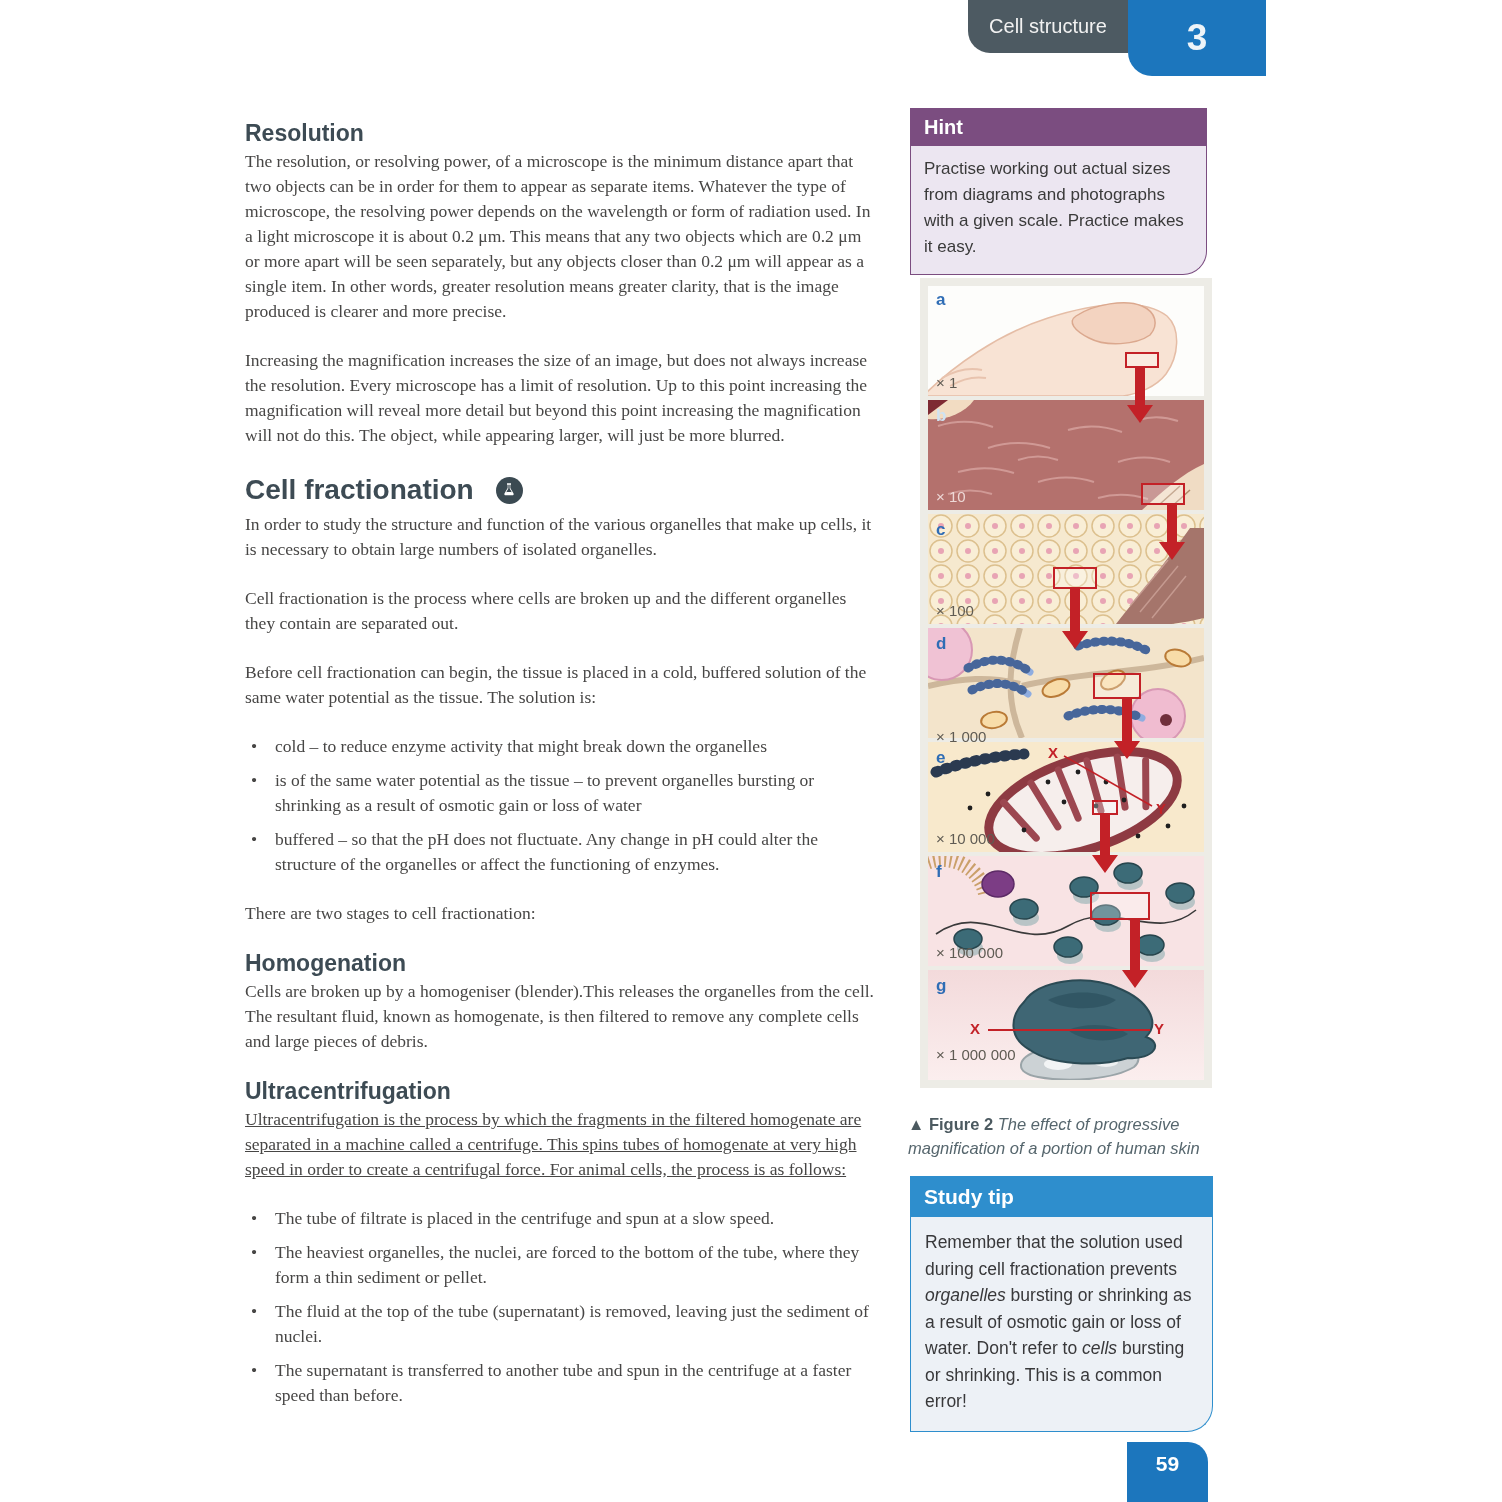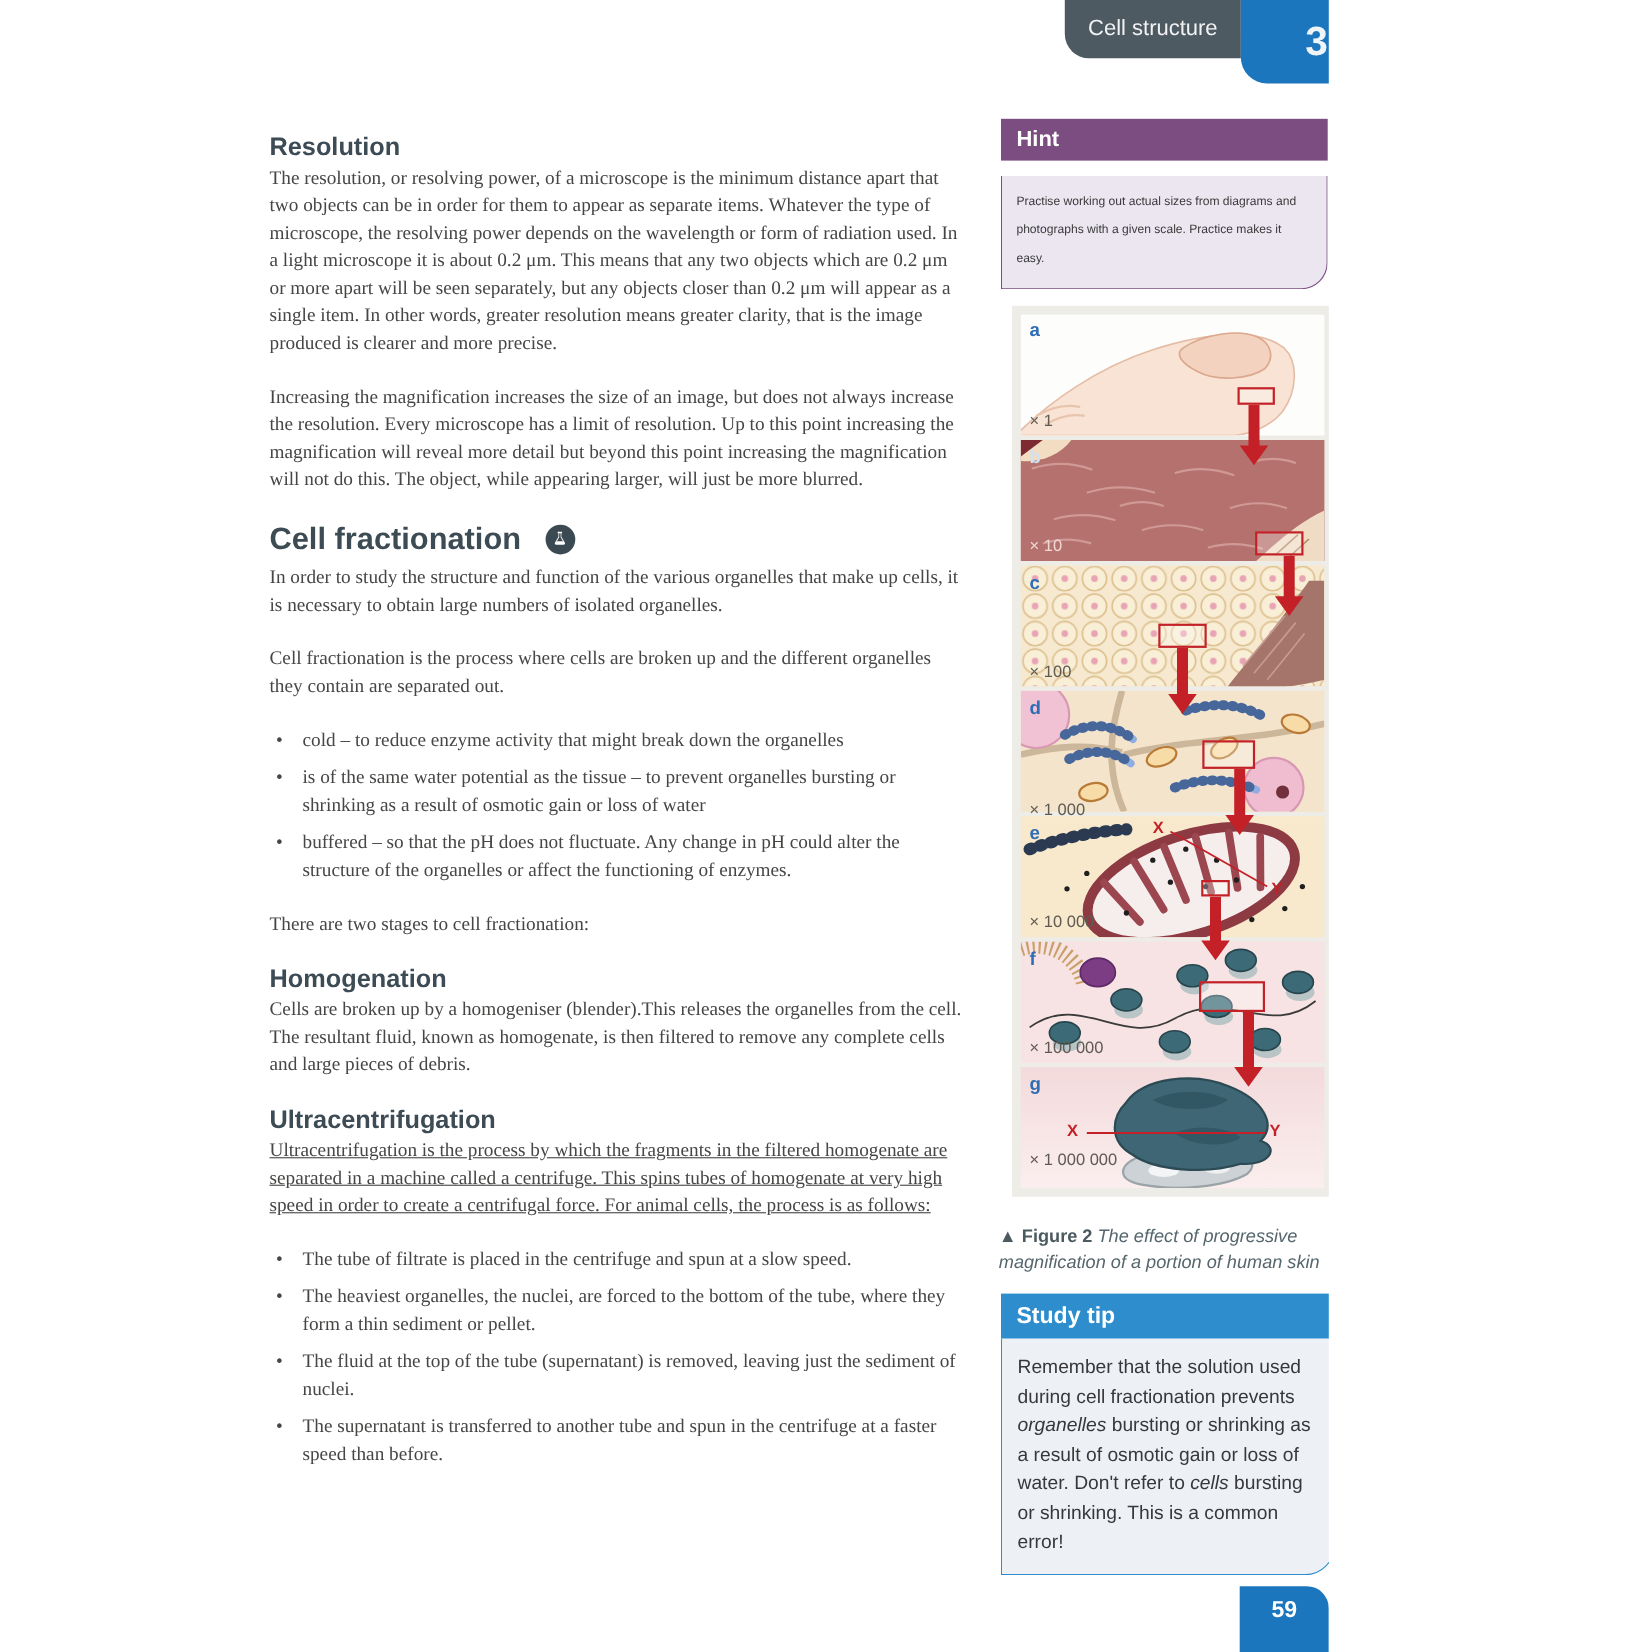--- a/index.html
+++ b/index.html
@@ -1,17 +1,17 @@
 <!DOCTYPE html>
 <html><head>
 <meta charset="utf-8">
 <style>
   * { margin:0; padding:0; box-sizing:border-box; }
   html,body { width:1502px; height:1502px; background:#ffffff; font-family:"Liberation Sans",sans-serif; }
-  .page { position:relative; width:1208px; height:1502px; background:#fff; overflow:hidden; }
+  .page { position:relative; width:1502px; height:1502px; background:#fff; overflow:hidden; }
 
   
   .tab-gray { position:absolute; left:968px; top:0; width:160px; height:53px;
     background:#4d5a62; border-radius:0 0 0 22px; display:flex; align-items:center; justify-content:center; }
   .tab-gray span { color:#f2f2f2; font-size:20px; }
   .tab-blue { position:absolute; left:1128px; top:0; width:138px; height:76px;
     background:#1c76bd; border-radius:0 0 0 24px; display:flex; align-items:center; justify-content:center; }
   .tab-blue span { color:#eef4f8; font-size:37px; font-weight:bold; }
 
   
@@ -24,21 +24,21 @@
   ul.bullets li { position:relative; padding-left:30px; margin-bottom:9px; }
   ul.bullets li::before { content:"•"; position:absolute; left:6px; top:0; color:#474645; }
   .flask-badge { display:inline-flex; width:27px; height:27px; border-radius:50%;
     background:#3b4a52; align-items:center; justify-content:center; flex:0 0 27px; }
 
   
   .hint-box { position:absolute; left:910px; top:108px; width:297px; }
   .hint-head { background:#7b4d80; height:38px; display:flex; align-items:center; padding-left:14px;
     color:#fff; font-weight:bold; font-size:20px; }
   .hint-body { background:#ece6f1; border:1.5px solid #7b4d80; border-top:none;
-    border-radius:0 0 24px 0; padding:10px 13px 14px 13px; font-size:11px; line-height:26px; color:#3a3a3a;margin-top:14px; }
+    border-radius:0 0 24px 0; padding:10px 13px 14px 13px; font-size:17px; line-height:26px; color:#3a3a3a; }
 
   .studytip-box { position:absolute; left:910px; top:1176px; width:303px; }
   .studytip-head { background:#2e8ecd; height:41px; display:flex; align-items:center; padding-left:14px;
     color:#fff; font-weight:bold; font-size:21px; }
   .studytip-body { background:#edf1f6; border:1.5px solid #2e8ecd; border-top:none;
     border-radius:0 0 26px 0; padding:12px 14px 16px 14px; font-size:17.5px; line-height:26.5px; color:#38383a; }
   .studytip-body .it { font-style:italic; }
 
   
   .figure-wrap { position:absolute; left:920px; top:278px; width:292px; height:810px; background:#edece6; }
@@ -85,20 +85,21 @@
       <span>Cell fractionation</span>
       <span class="flask-badge">
         <svg width="16" height="16" viewBox="0 0 24 24">
             <path fill="#ffffff" d="M9 2h6v2h-1v5l4.6 7.8A2 2 0 0 1 16.9 20H7.1a2 2 0 0 1-1.7-3.2L10 9V4H9V2zm2 2v5.6L7.4 16h9.2L13 9.6V4h-2z"></path>
             <path fill="#ffffff" d="M8.2 15h7.6l1.1 2a1 1 0 0 1-.9 1.5H8a1 1 0 0 1-.9-1.5l1.1-2z"></path>
           </svg>
       </span>
     </h2>
     <p style="margin-top:4px;">In order to study the structure and function of the various organelles that make up cells, it is necessary to obtain large numbers of isolated organelles.</p>
     <p>Cell fractionation is the process where cells are broken up and the different organelles they contain are separated out.</p>
+    <p>Before cell fractionation can begin, the tissue is placed in a cold, buffered solution of the same water potential as the tissue. The solution is:</p>
     <ul class="bullets">
       <li>cold – to reduce enzyme activity that might break down the organelles</li>
       <li>is of the same water potential as the tissue – to prevent organelles bursting or shrinking as a result of osmotic gain or loss of water</li>
       <li>buffered – so that the pH does not fluctuate. Any change in pH could alter the structure of the organelles or affect the functioning of enzymes.</li>
     </ul>
     <p>There are two stages to cell fractionation:</p>
 
     <h3 class="sec">Homogenation</h3>
     <p style="margin-top:2px;">Cells are broken up by a homogeniser (blender).This releases the organelles from the cell. The resultant fluid, known as homogenate, is then filtered to remove any complete cells and large pieces of debris.</p>
 

